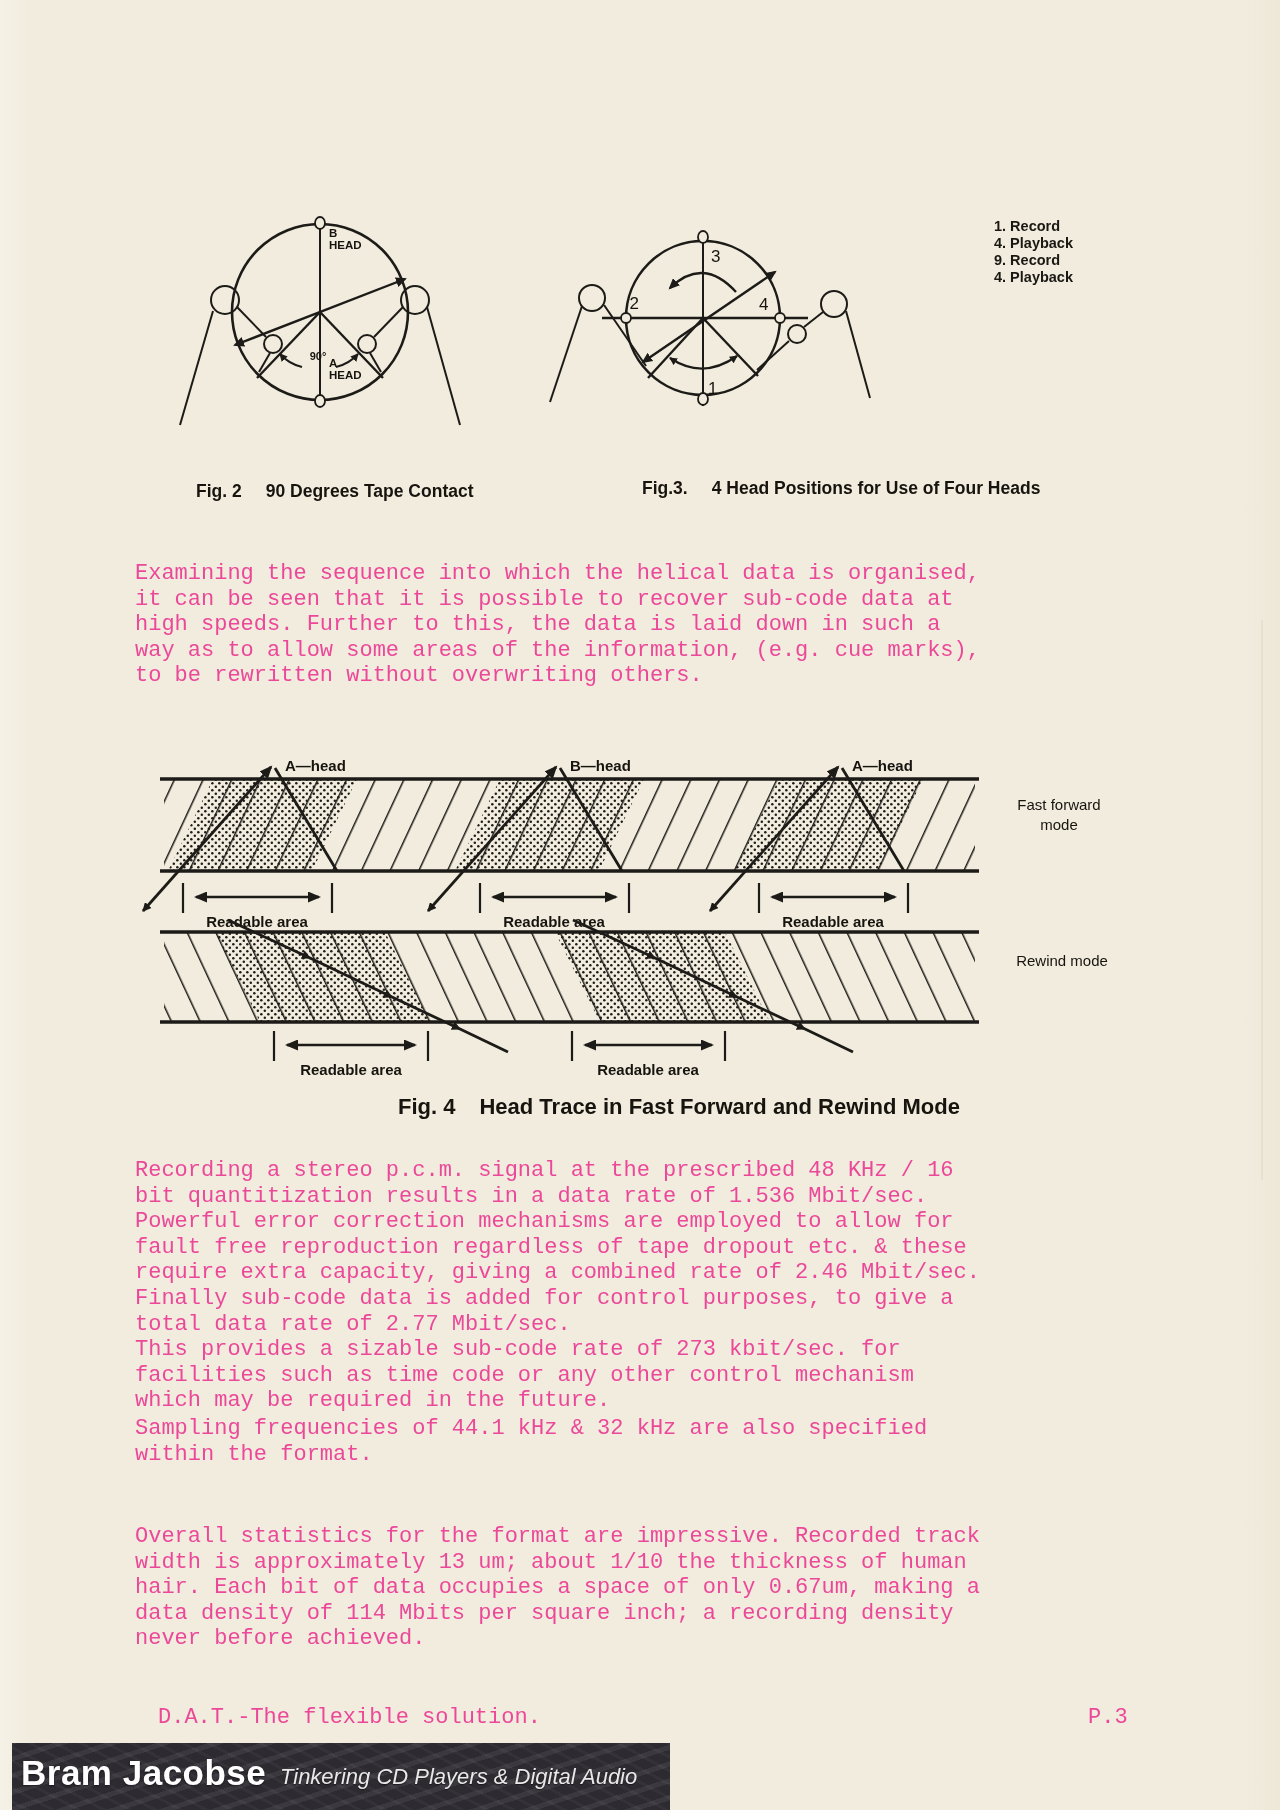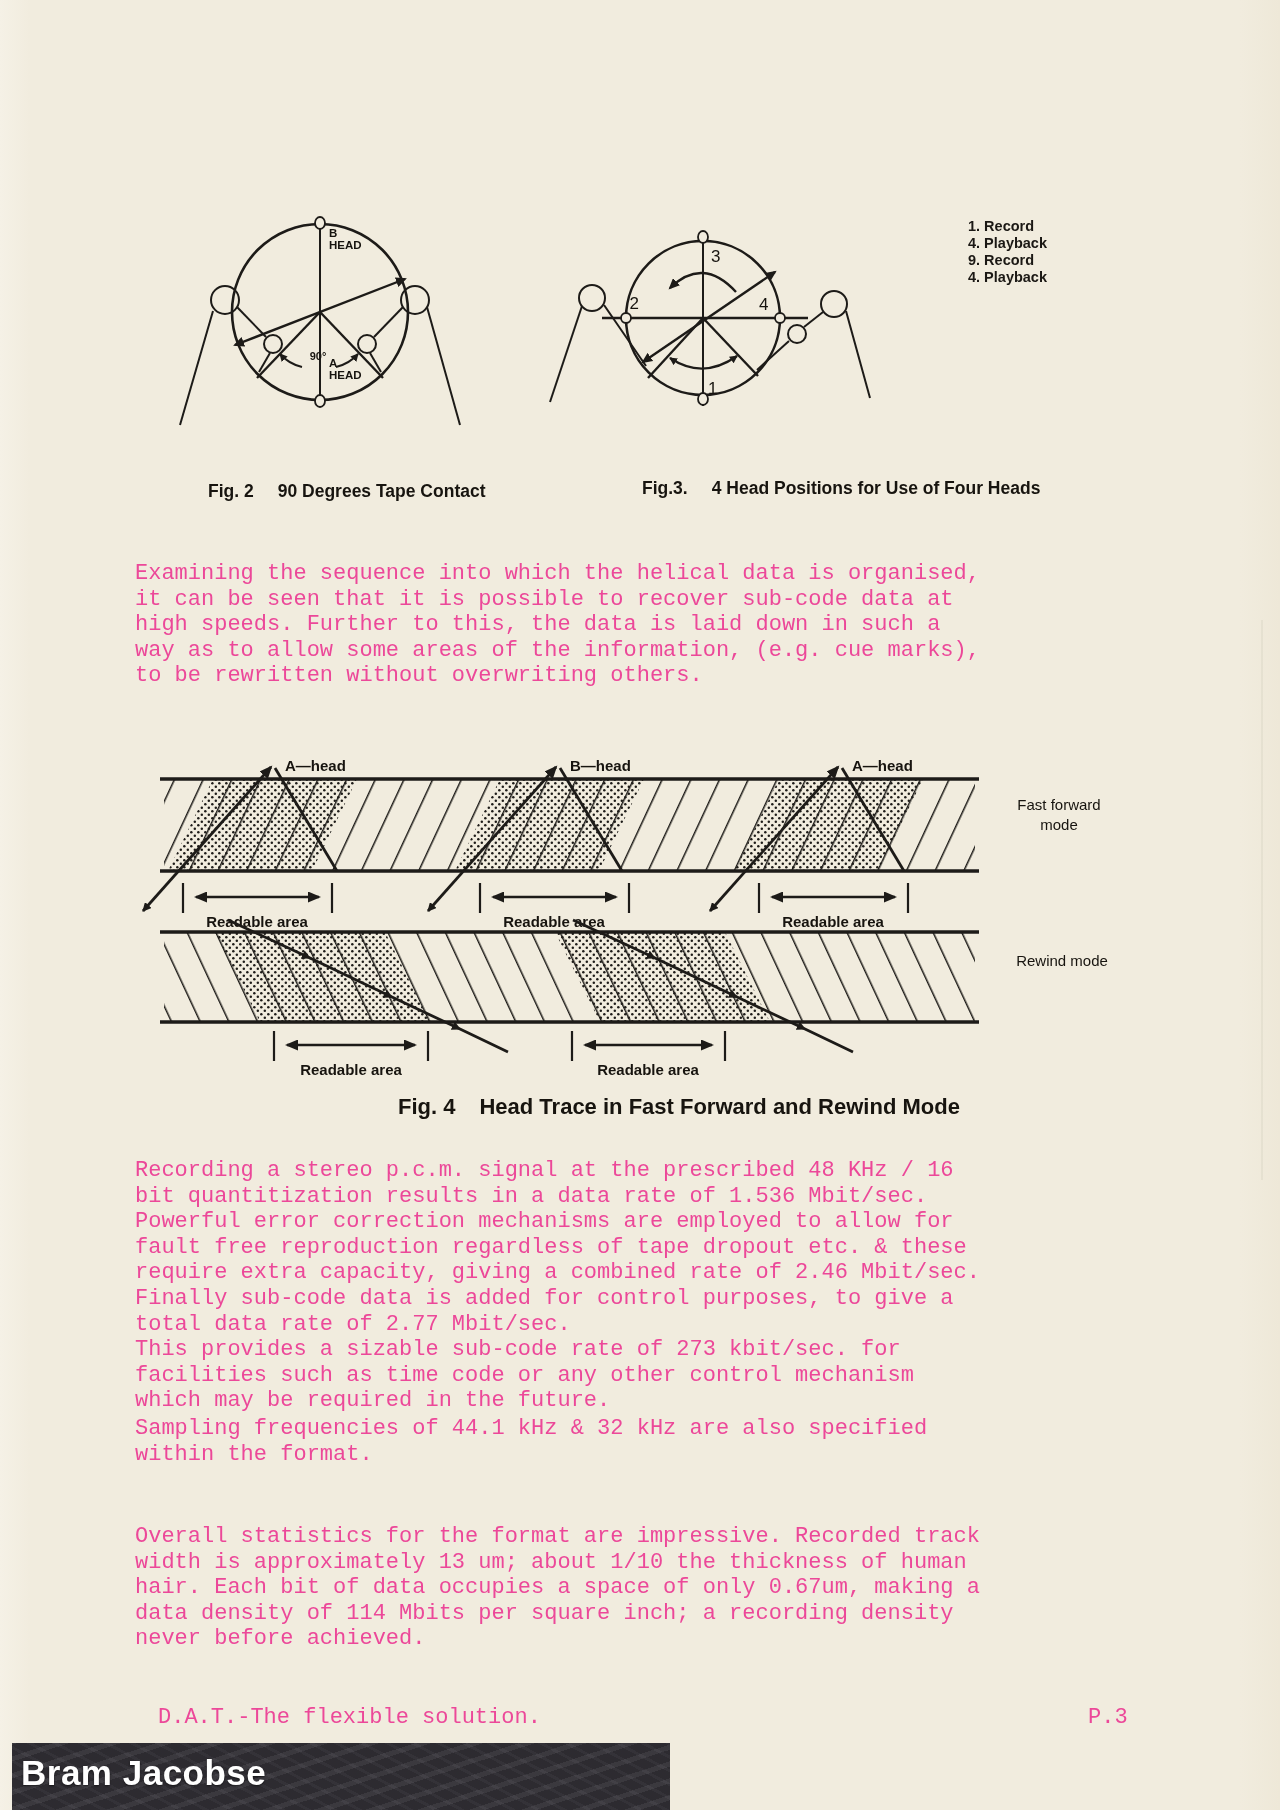--- a/index.html
+++ b/index.html
@@ -121,28 +121,28 @@
     <circle cx="240" cy="108" r="5" fill="#f1ecde" stroke-width="1.8"></circle>
   </g>
   <g font-size="17">
     <text x="171" y="52">3</text>
     <text x="168" y="184">1</text>
     <text x="99" y="99" text-anchor="end">2</text>
     <text x="219" y="100">4</text>
   </g>
 </svg>
 
-<div class="abs legend" style="left:968px;top:218px">
+<div class="abs legend" style="left:994px;top:218px">
   <div>1. Record</div>
   <div>4. Playback</div>
   <div>9. Record</div>
   <div>4. Playback</div>
 </div>
 
-<div class="abs caption" style="left:208px;top:481px">
+<div class="abs caption" style="left:196px;top:481px">
   <span class="fig-id">Fig. 2</span><span>90 Degrees Tape Contact</span>
 </div>
 <div class="abs caption" style="left:642px;top:478px">
   <span class="fig-id">Fig.3.</span><span>4 Head Positions for Use of Four Heads</span>
 </div>
 
 <div class="abs mono" style="left:135px;top:561px">Examining the sequence into which the helical data is organised,
 it can be seen that it is possible to recover sub-code data at
 high speeds. Further to this, the data is laid down in such a
 way as to allow some areas of the information, (e.g. cue marks),
@@ -262,13 +262,14 @@
 data density of 114 Mbits per square inch; a recording density
 never before achieved.</div>
 
 <div class="abs mono" style="left:158px;top:1705px">D.A.T.-The flexible solution.</div>
 <div class="abs mono" style="left:1088px;top:1705px">P.3</div>
 
 <div class="abs crease"></div>
 
 <div class="abs banner">
   <span class="name">Bram Jacobse</span>
+  <span class="tagline">Tinkering CD Players &amp; Digital Audio</span>
 </div>
 
 </body></html>

